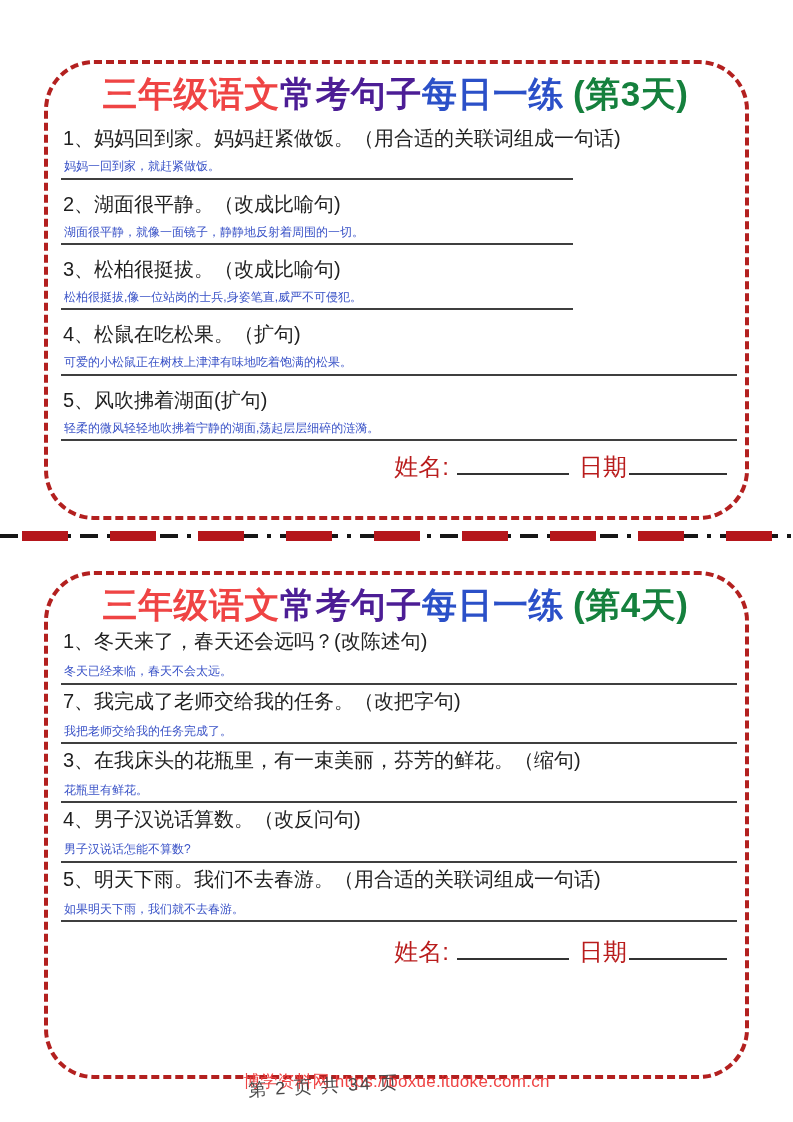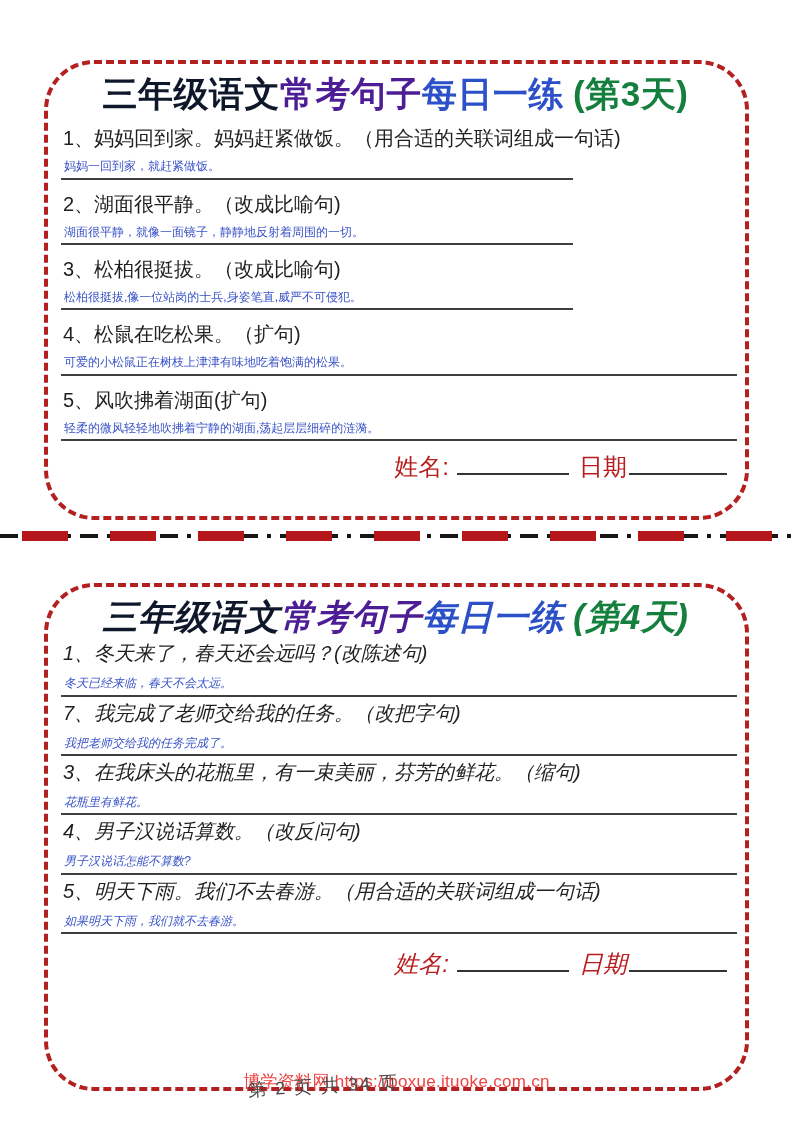--- a/index.html
+++ b/index.html
@@ -11,28 +11,28 @@
   .page{position:relative;width:793px;height:1122px;overflow:hidden;background:#fff;}
 
   
   .sheet{
     position:absolute;left:44px;width:705px;box-sizing:border-box;
     border:4px dashed #b3201f;border-radius:50px;
     padding:8px 14px 4px 12px;
     background:#fff;
   }
   .sheet.day3{top:60px;height:460px;}
-  .sheet.day4{top:583px;height:508px;font-style:italic;}
+  .sheet.day4{top:571px;height:508px;}
 
   .title{
     text-align:center;margin:2px 0 2px;
     font-size:35px;font-weight:900;line-height:1.15;
     letter-spacing:0.5px;white-space:nowrap;
   }
-  .t-black{color:#0f172a;text-align:center;}
+  .t-black{color:#ef4444;text-align:center;}
   .t-red{color:#4c1d95;}
   .t-blue{color:#2b50c8;}
   .t-orange{color:#15803d;margin-left:9px;}
 
   .q{
     font-size:20px;line-height:1.25;color:#1f1f1f;
     margin:12px 2px 0 3px;font-weight:500;
   }
   .day4 .q{margin-top:4px;}
   .a{

